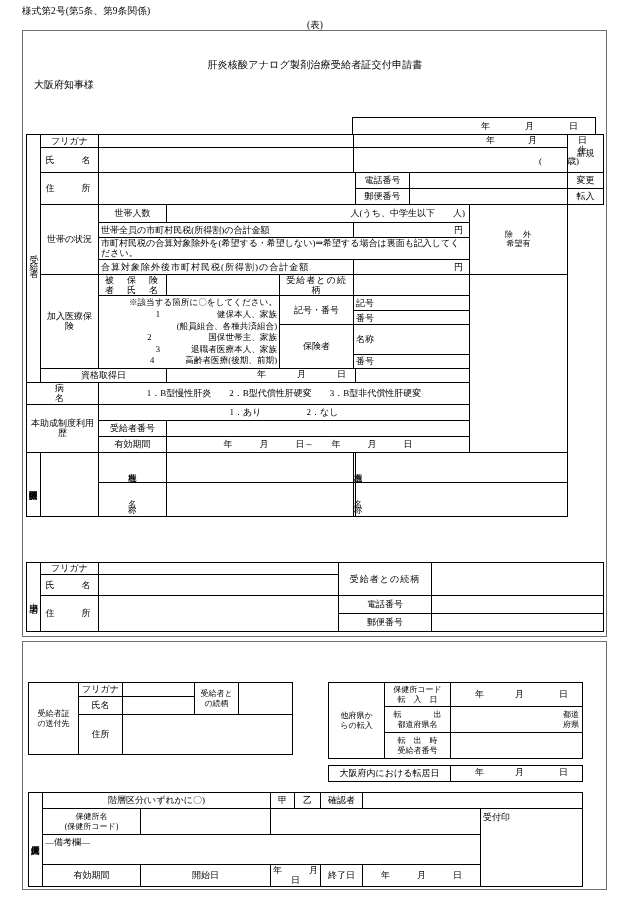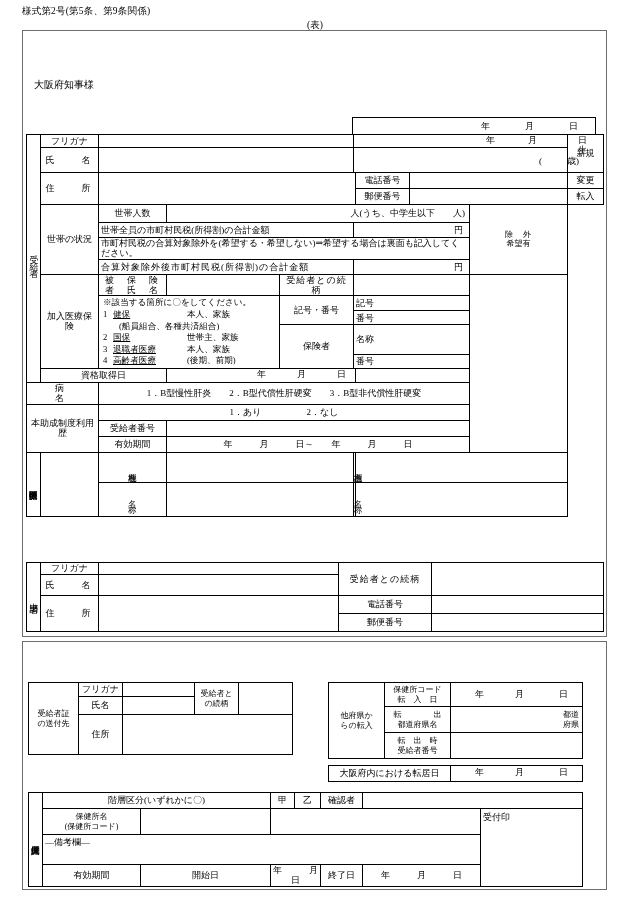--- a/index.html
+++ b/index.html
@@ -222,37 +222,38 @@
     left: 28px;
     top: 792px;
     width: 554px;
   }
 
   .hoken-list {
     font-size: 8.6px;
     line-height: 11.6px;
     padding: 1px 0 1px 2px;
   }
-  .hoken-list .row { display: block; white-space: nowrap; }
+  .hoken-list .row { display: block; white-space: nowrap; text-align: right; }
   .hoken-list .num { display: inline-block; width: 10px; }
-  .hoken-list .nm { display: inline-block; width: 74px; text-decoration: underline; }
+  .hoken-list .nm { display: inline-block; width: 74px; }
   .indent { padding-left: 16px; }
 </style>
 </head>
 <body>
 
 <div class="page">
 
   <div class="form-no">様式第2号(第5条、第9条関係)</div>
   <div class="omote-label">(表)</div>
 
   <div class="outer-frame"></div>
   <div class="outer-frame2"></div>
 
 
+  <div class="doc-title">肝炎核酸アナログ製剤治療受給者証交付申請書</div>
   <div class="addressee">大阪府知事様</div>
 
   <div class="date-top">
     <span class="ymd-y">年</span>
     <span class="ymd-m">月</span>
     <span class="ymd-d">日</span>
   </div>
 
   <table class="grid" id="receiver-table">
     <colgroup>

